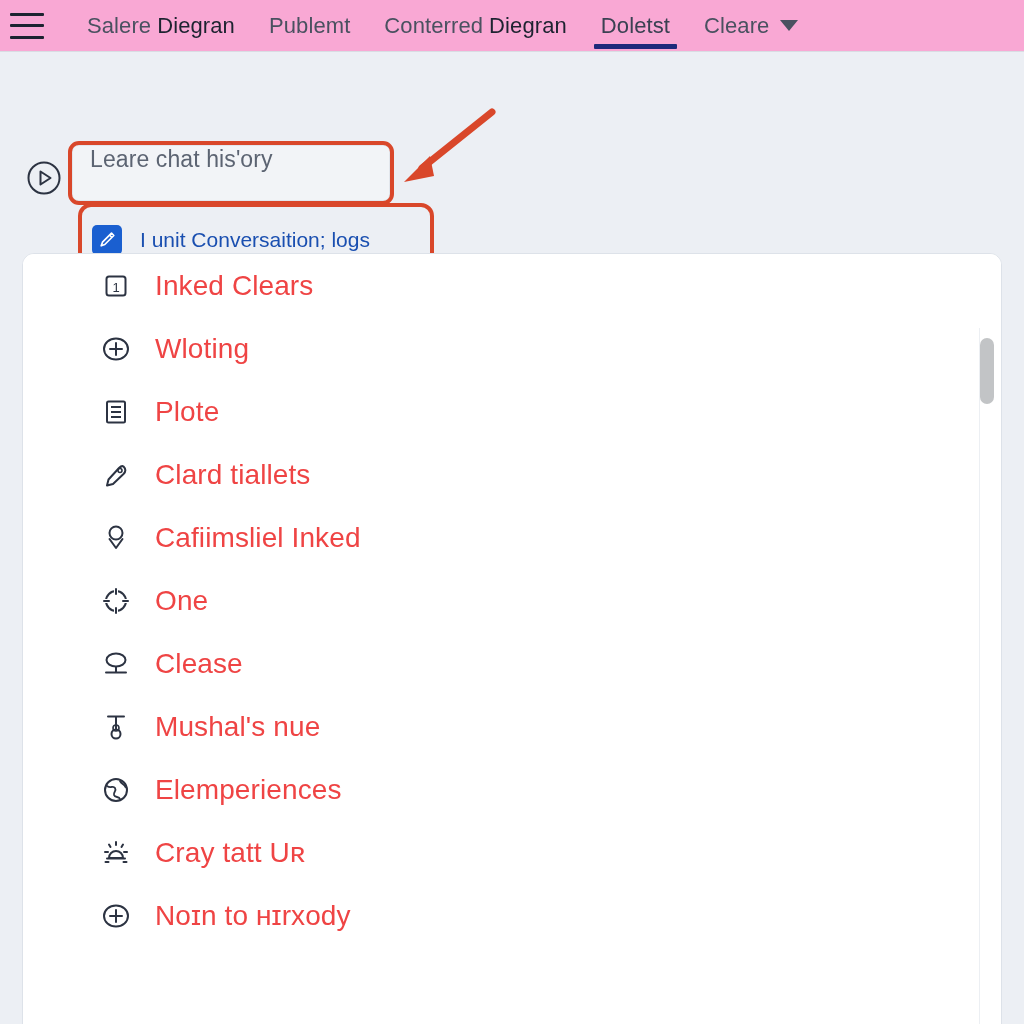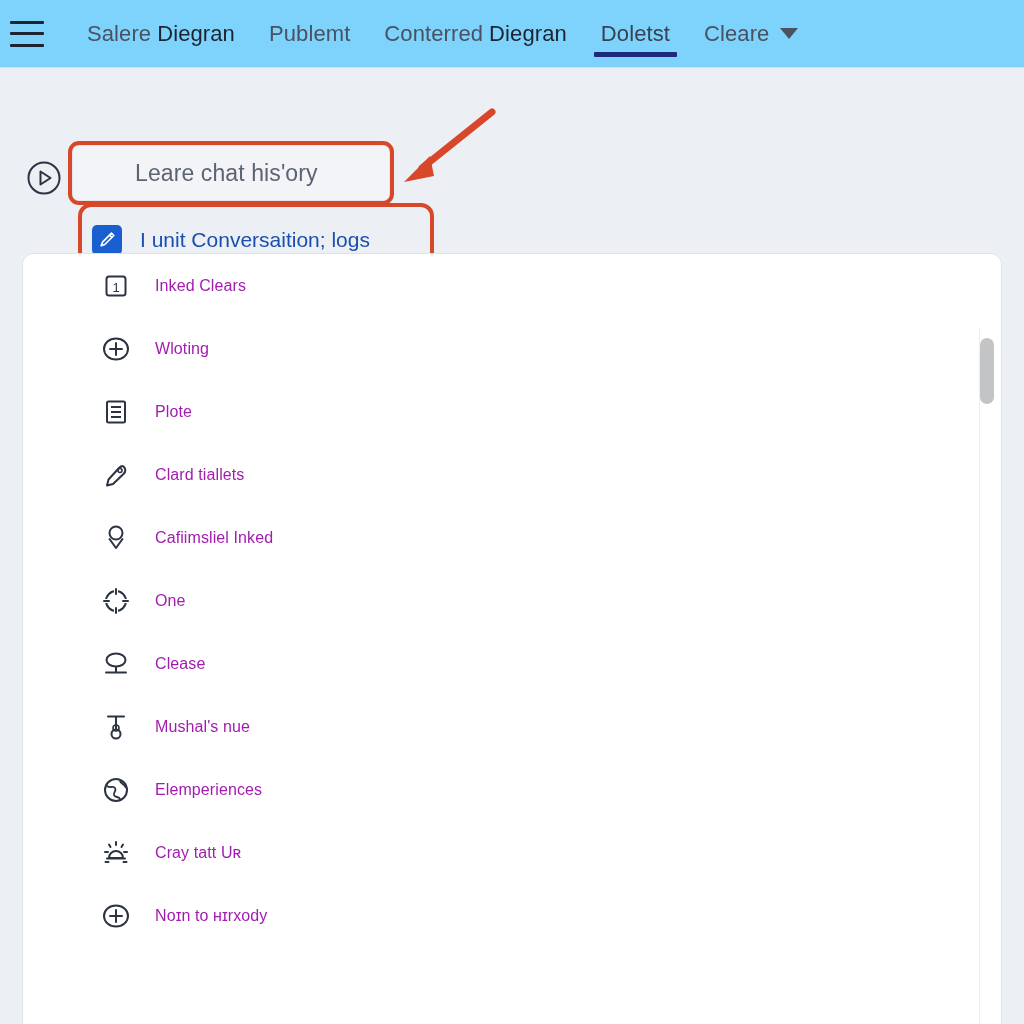--- a/index.html
+++ b/index.html
@@ -17,22 +17,22 @@
     width: 1024px;
     height: 1024px;
     background: #eceff4;
   }
 
   
   .topbar {
     position: absolute;
     left: 0; top: 0;
     width: 1024px;
-    height: 68px;
-    background: #7dd3fc;
+    height: 52px;
+    background: #f9a8d4;
     border-bottom: 1px solid #d9dde3;
     display: flex;
     align-items: center;
     box-sizing: border-box;
   }
   .hamburger {
     width: 34px;
     height: 26px;
     margin-left: 10px;
     margin-right: 26px;
@@ -98,24 +98,23 @@
     width: 36px; height: 36px;
   }
   .searchbox {
     position: absolute;
     left: 72px; top: 95px;
     width: 318px; height: 56px;
     background: #f2f4f7;
     border: 1px solid #e2e6ec;
     border-radius: 6px;
     display: flex;
-    align-items: center;
+    align-items: flex-start;
     box-sizing: border-box;
     cursor: text;
-    padding-left: 45px;
   }
   .searchbox .ph {
     padding-left: 17px;
     font-size: 23px;
     color: #5c6472;
     white-space: nowrap;
     letter-spacing: .1px;
   }
   .hl-input {
     position: absolute;
@@ -208,22 +207,22 @@
   }
   .li-icon {
     width: 30px; height: 30px;
     flex: none;
     display: flex;
     align-items: center;
     justify-content: center;
   }
   .li-label {
     margin-left: 24px;
-    font-size: 16px;
-    color: #a21caf;
+    font-size: 28px;
+    color: #ef4444;
     white-space: nowrap;
     letter-spacing: .1px;
   }
 
   
   .scrollbar-track {
     position: absolute;
     right: 6px; top: 74px;
     width: 16px; height: 714px;
     background: #ffffff;

